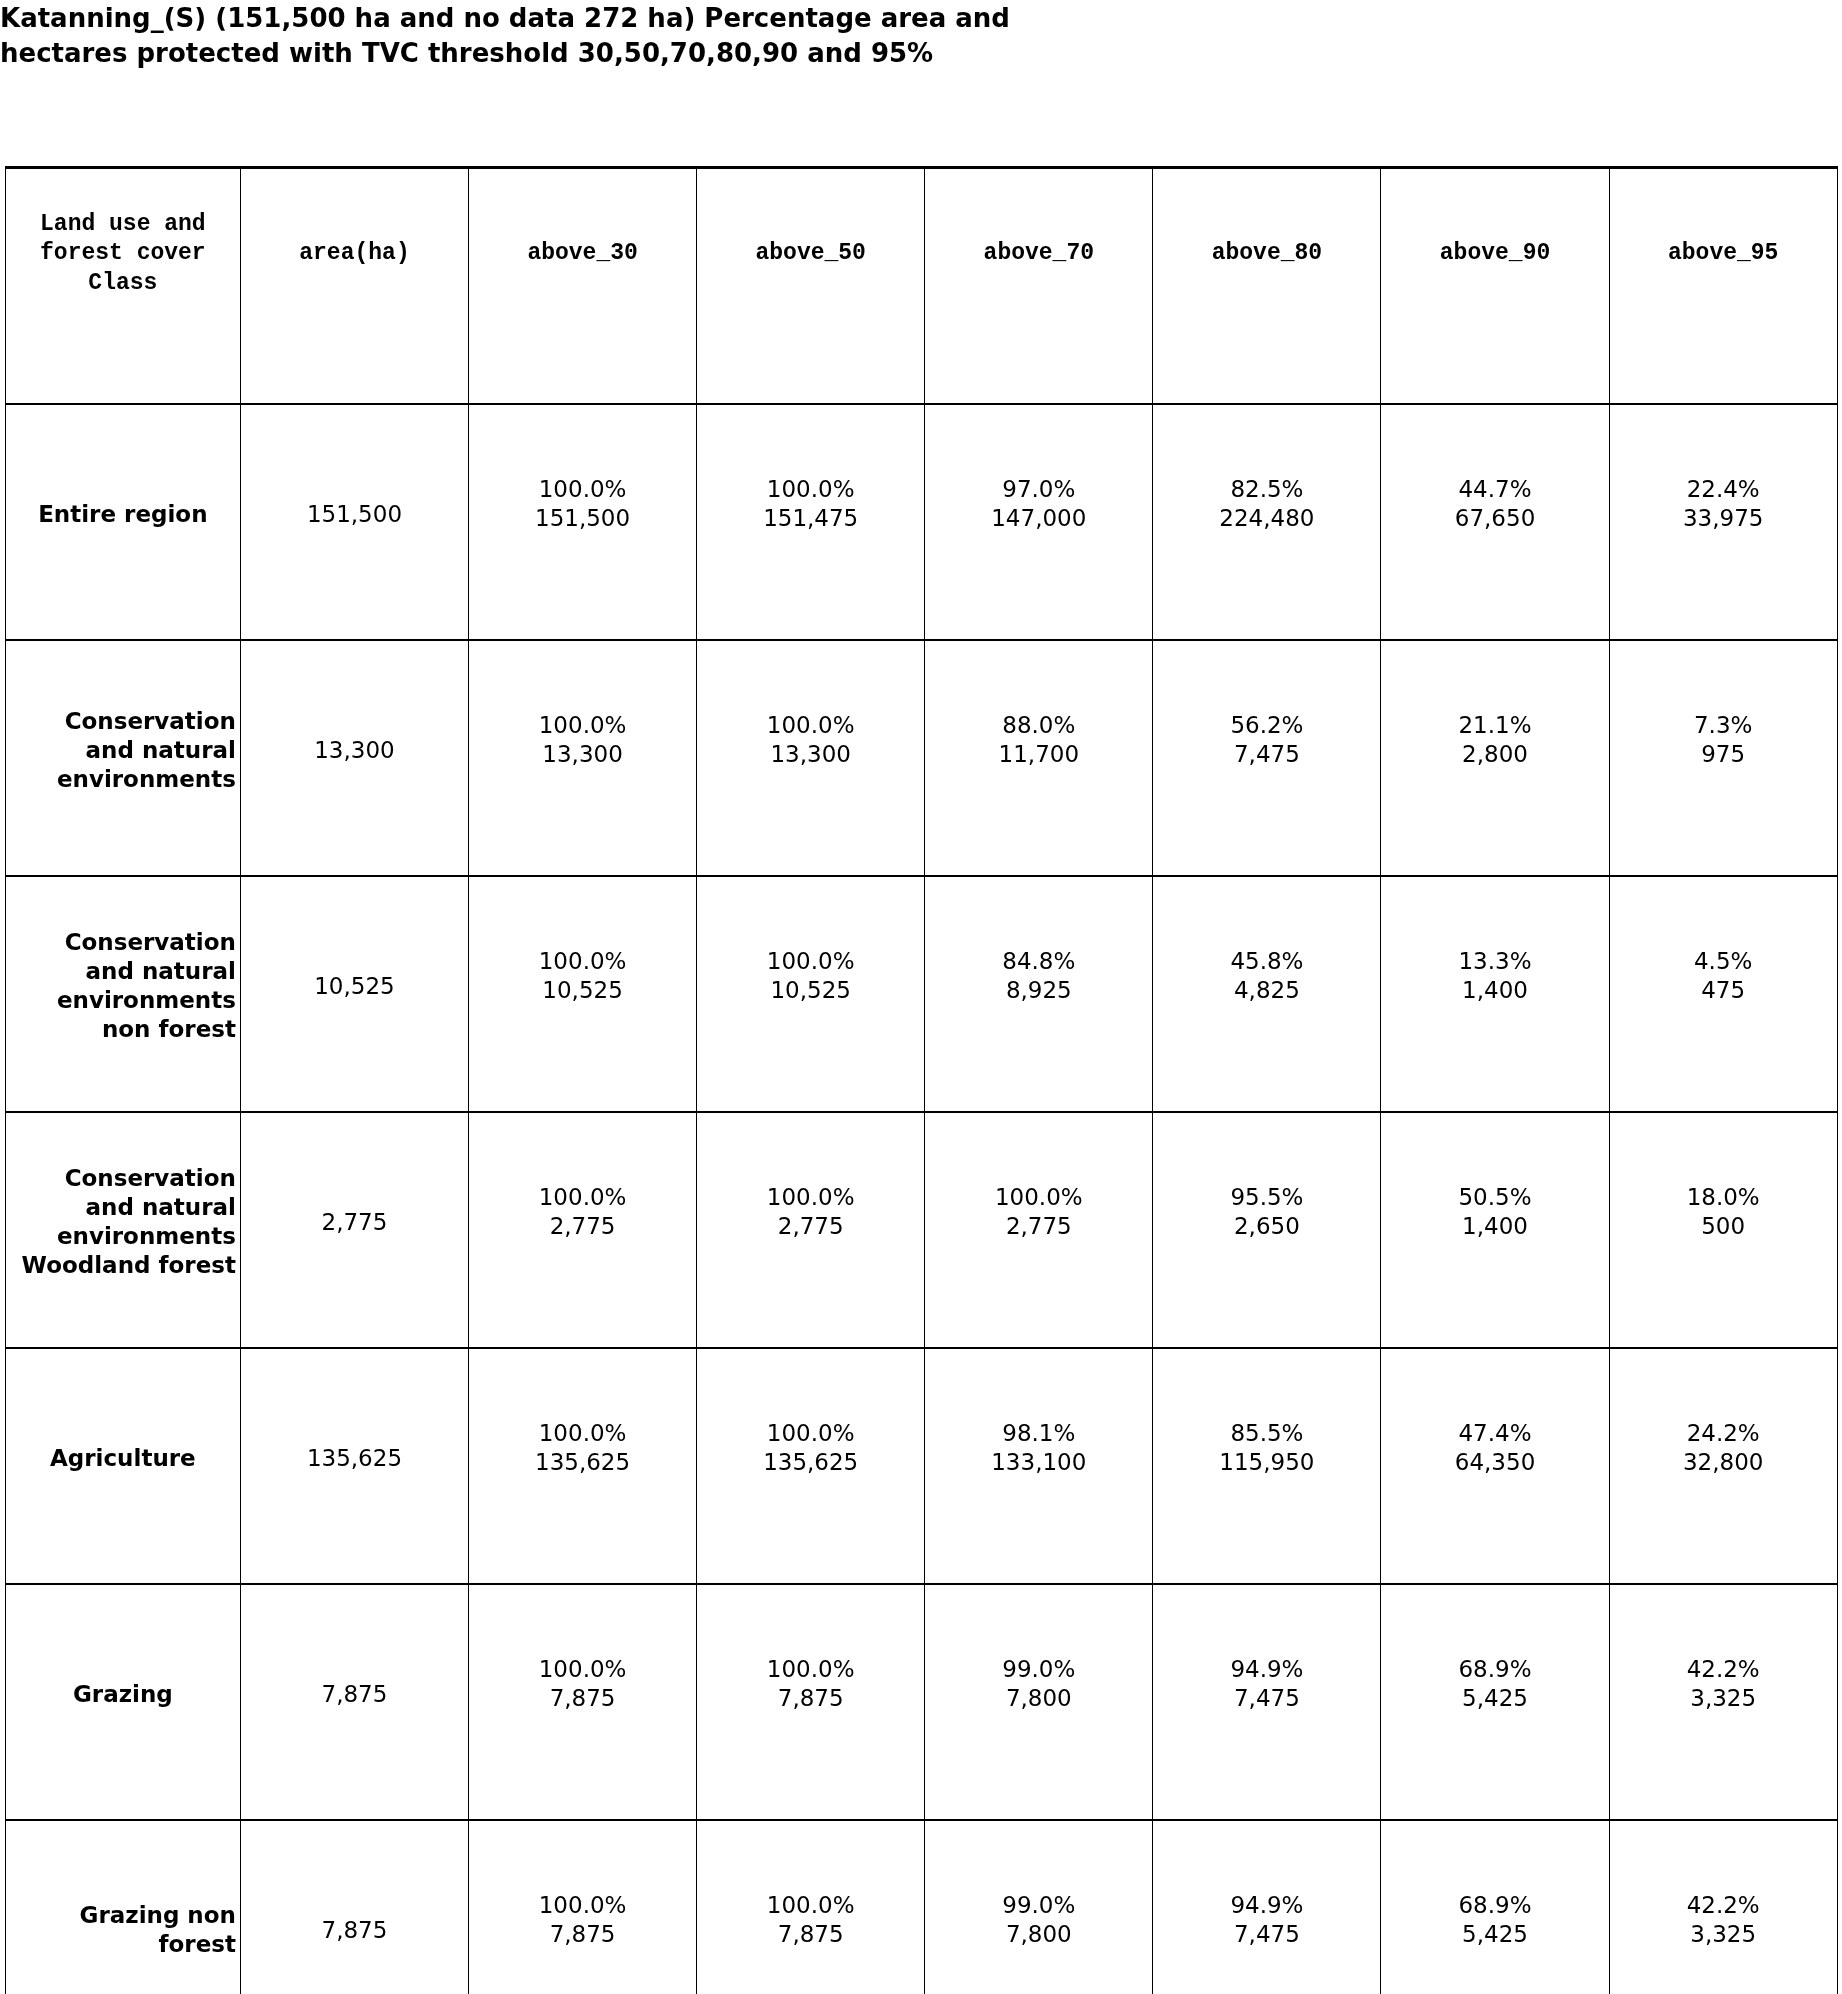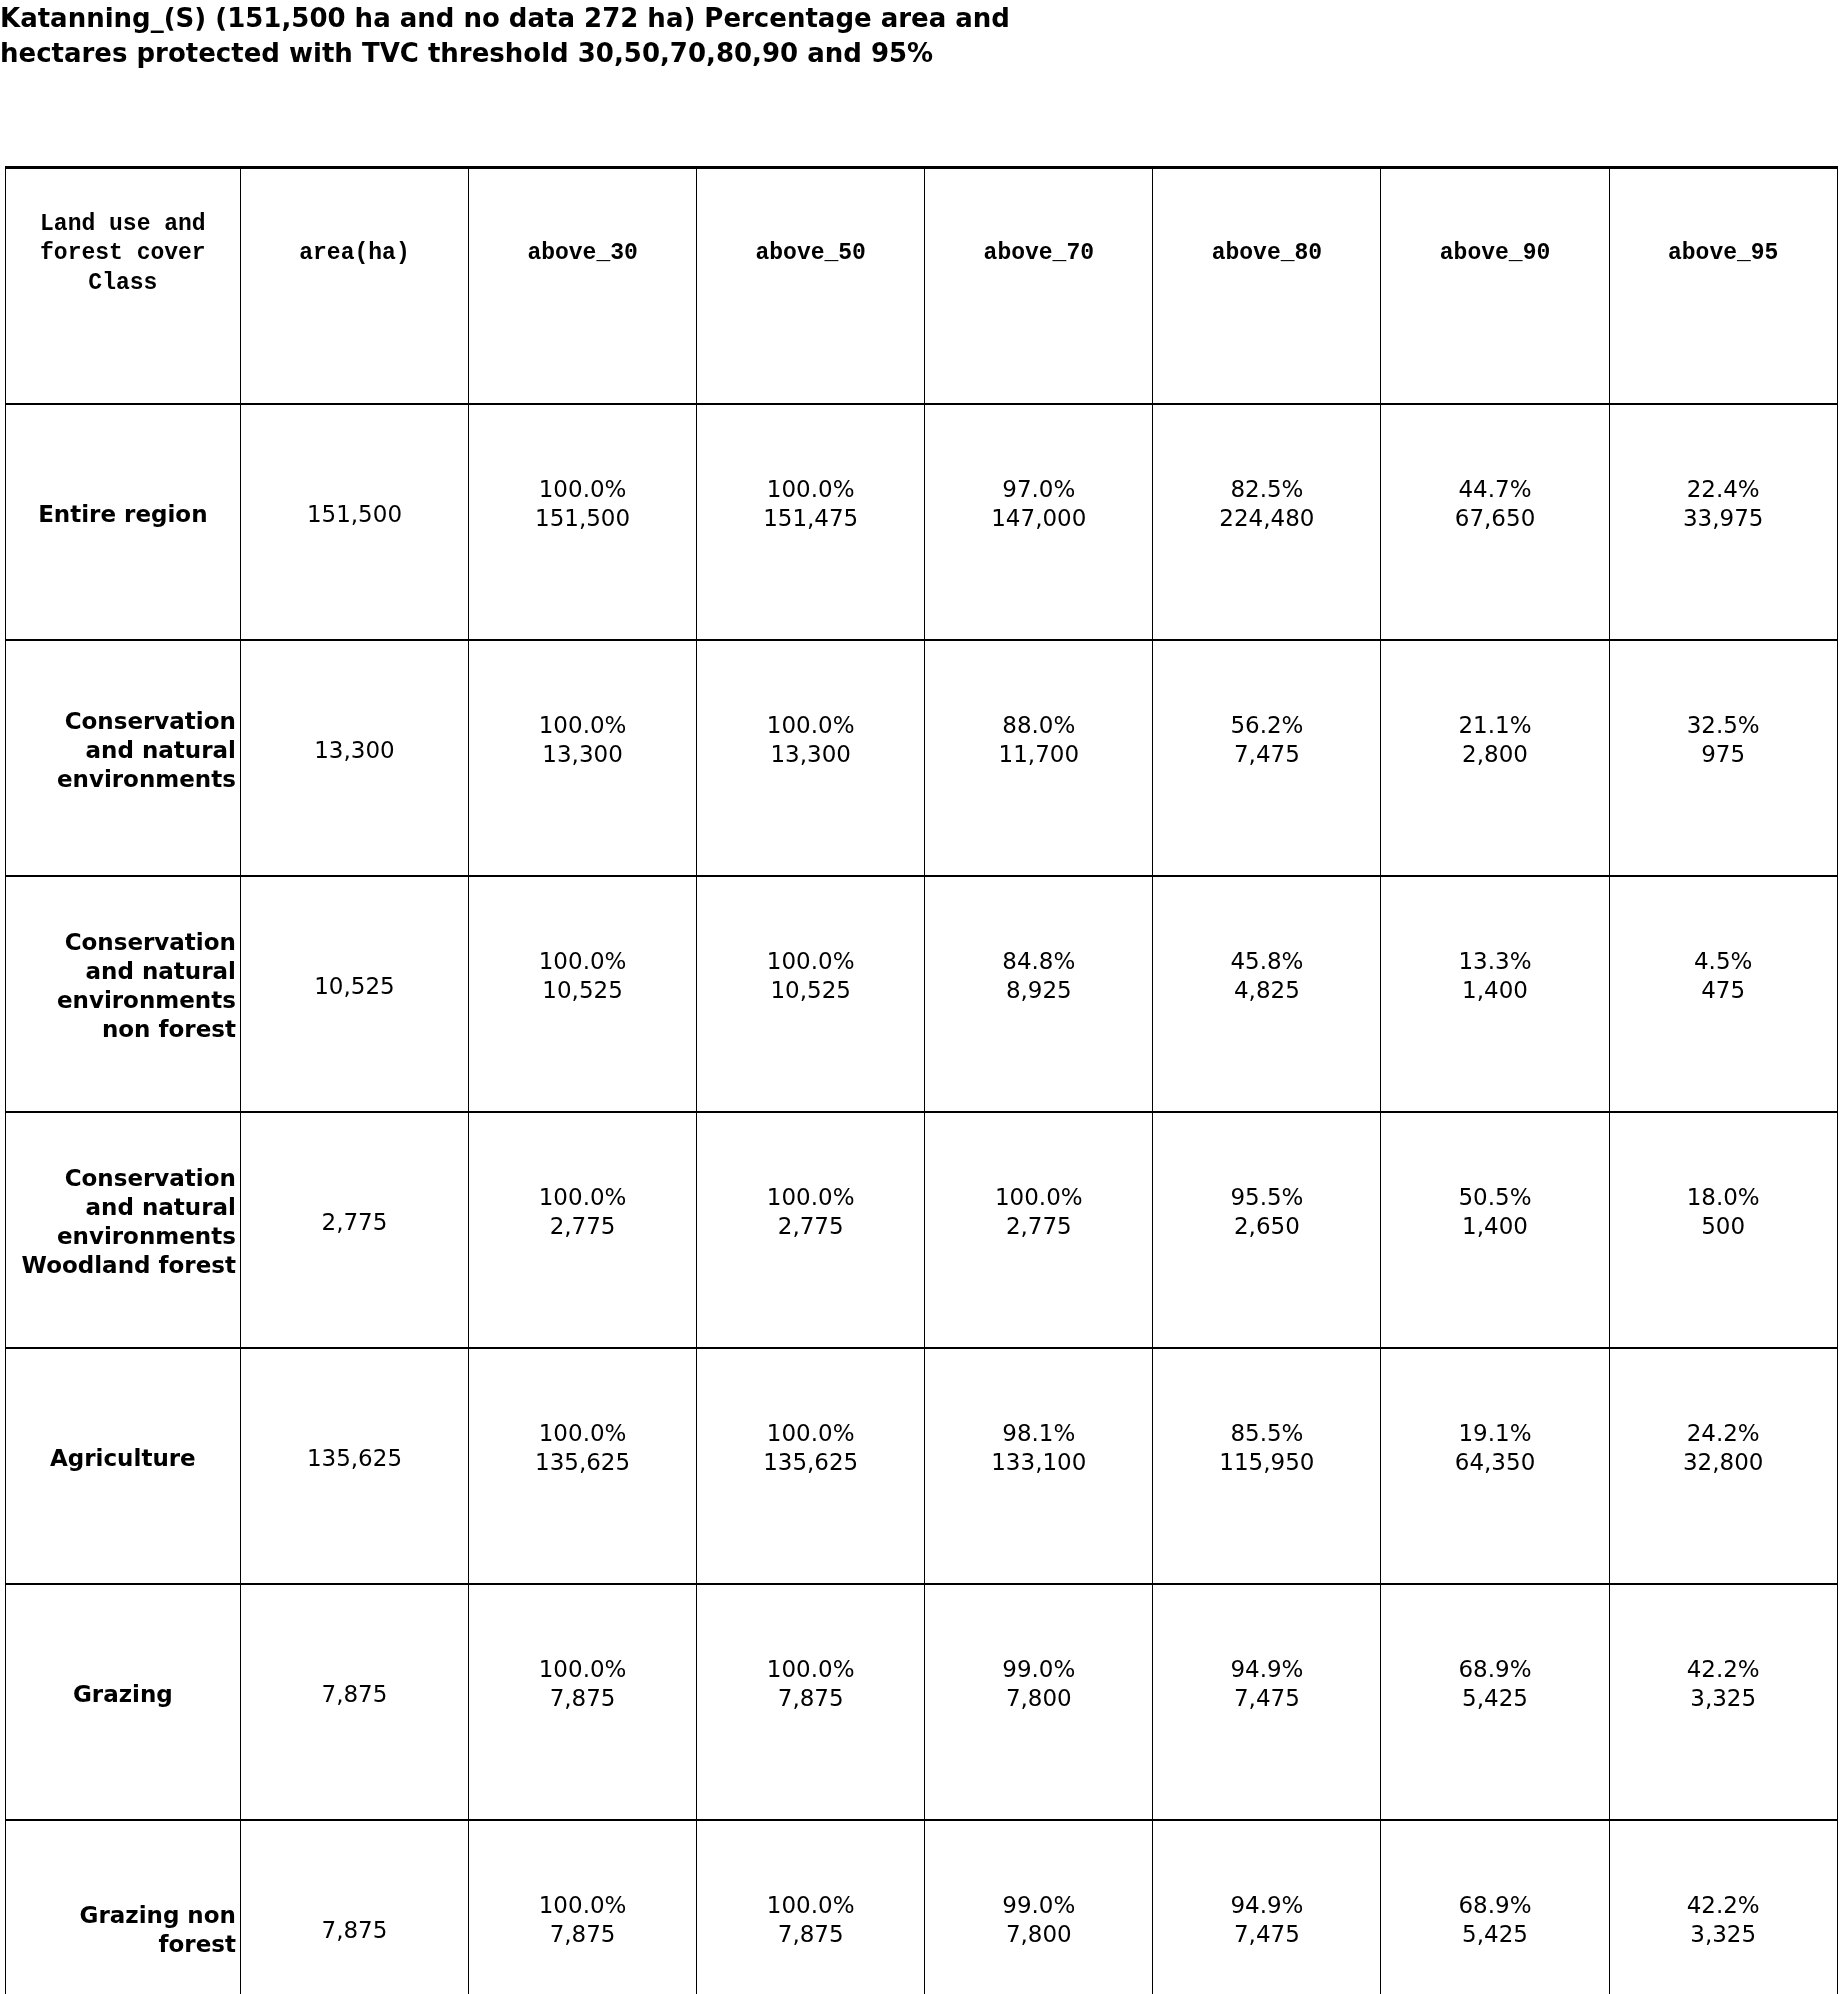--- a/index.html
+++ b/index.html
@@ -129,21 +129,21 @@
           </div>
         </td>
         <td class="num">
           <div class="ci">
             <div>21.1%</div>
             <div>2,800</div>
           </div>
         </td>
         <td class="num">
           <div class="ci">
-            <div>32.5%</div>
+            <div>7.3%</div>
             <div>975</div>
           </div>
         </td>
       </tr>
       <tr>
         <th class="rowlabel"><span class="ri">Conservation and natural environments non forest</span></th>
         <td class="num">
           <div class="one">10,525</div>
         </td>
         <td class="num">
@@ -249,21 +249,21 @@
           </div>
         </td>
         <td class="num">
           <div class="ci">
             <div>85.5%</div>
             <div>115,950</div>
           </div>
         </td>
         <td class="num">
           <div class="ci">
-            <div>19.1%</div>
+            <div>47.4%</div>
             <div>64,350</div>
           </div>
         </td>
         <td class="num">
           <div class="ci">
             <div>24.2%</div>
             <div>32,800</div>
           </div>
         </td>
       </tr>

